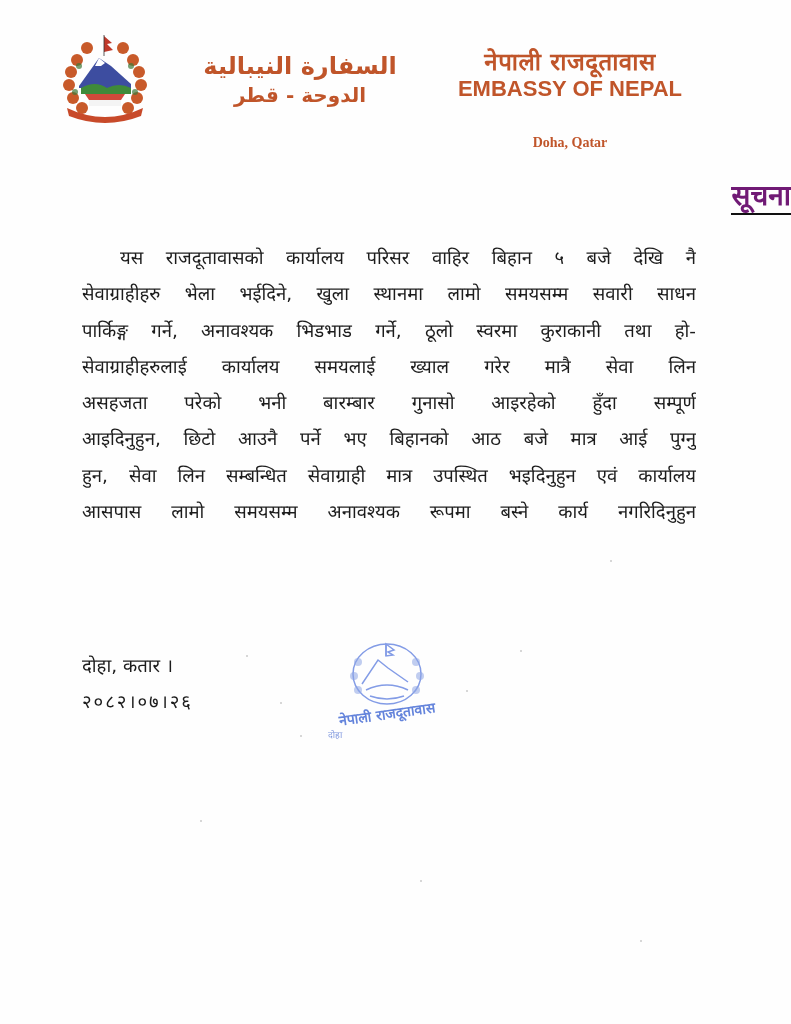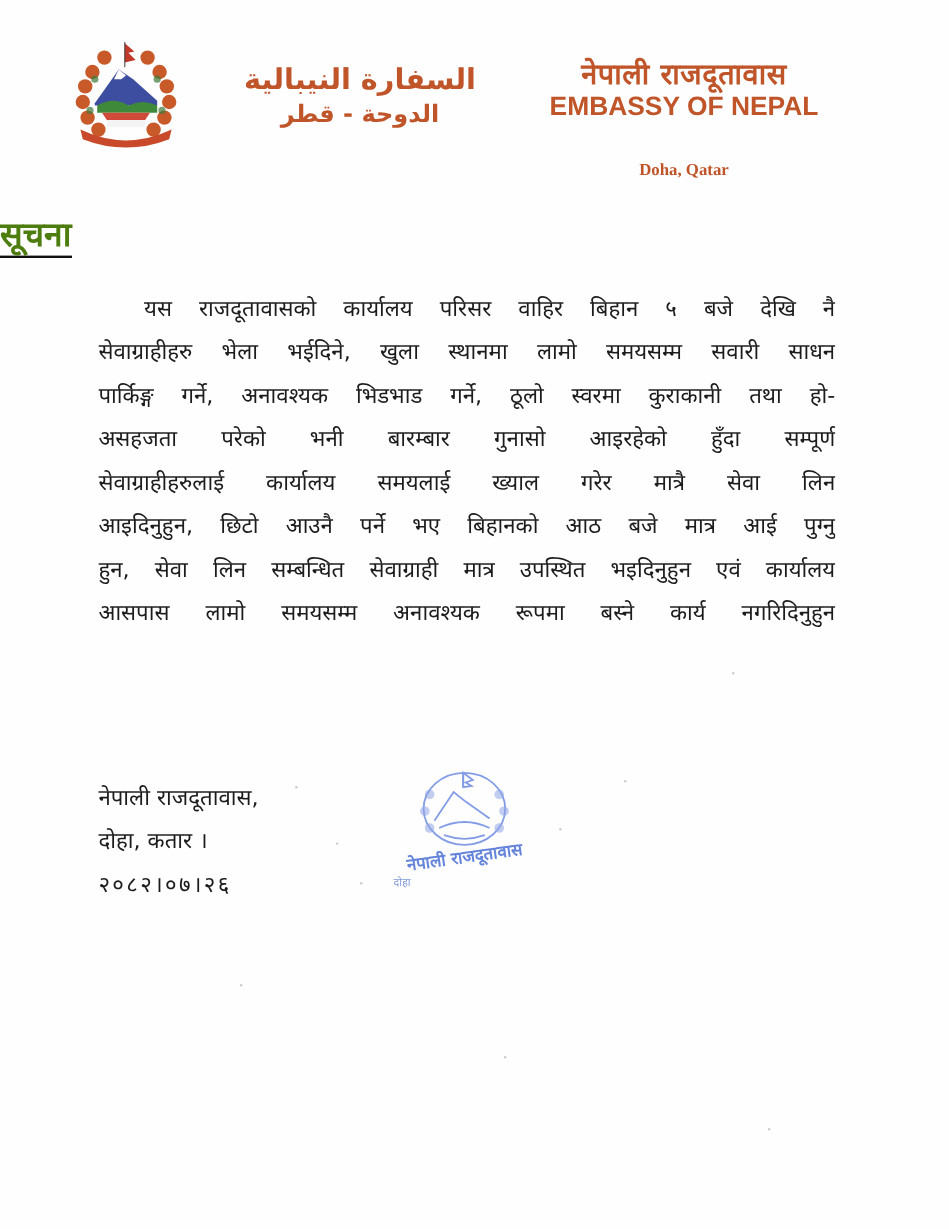--- a/index.html
+++ b/index.html
@@ -77,26 +77,26 @@
       font-size: 14px;
       line-height: 18px;
       margin-top: 32px;
     }
     
     .notice-title {
       position: absolute;
       left: 0;
       width: 791px;
       top: 178px;
-      text-align: left;
+      text-align: right;
       font-family: "DejaVu Sans", sans-serif;
       font-weight: bold;
       font-size: 28px;
       line-height: 36px;
-      color: #4d7c0f;
+      color: #701a75;
     }
     .notice-title span {
       border-bottom: 2px solid #111;
       padding-bottom: 1px;
     }
     
     .notice-body {
       position: absolute;
       left: 82px;
       top: 240px;
@@ -231,29 +231,28 @@
   </div>
 
   <div class="notice-title">
     <span>सूचना</span>
   </div>
 
   <div class="notice-body">
     <div class="body-line first">यस राजदूतावासको कार्यालय परिसर वाहिर बिहान ५ बजे देखि नै</div>
     <div class="body-line">सेवाग्राहीहरु भेला भईदिने, खुला स्थानमा लामो समयसम्म सवारी साधन</div>
     <div class="body-line">पार्किङ्ग गर्ने, अनावश्यक भिडभाड गर्ने, ठूलो स्वरमा कुराकानी तथा हो-</div>
+    <div class="body-line">सेवाग्राहीहरुलाई कार्यालय समयलाई ख्याल गरेर मात्रै सेवा लिन</div>
     <div class="body-line">असहजता परेको भनी बारम्बार गुनासो आइरहेको हुँदा सम्पूर्ण</div>
-    <div class="body-line">सेवाग्राहीहरुलाई कार्यालय समयलाई ख्याल गरेर मात्रै सेवा लिन</div>
     <div class="body-line">आइदिनुहुन, छिटो आउनै पर्ने भए बिहानको आठ बजे मात्र आई पुग्नु</div>
     <div class="body-line">हुन, सेवा लिन सम्बन्धित सेवाग्राही मात्र उपस्थित भइदिनुहुन एवं कार्यालय</div>
     <div class="body-line">आसपास लामो समयसम्म अनावश्यक रूपमा बस्ने कार्य नगरिदिनुहुन</div>
   </div>
 
   <div class="signature">
-    <div class="sig-line">नेपाली राजदूतावास,</div>
     <div class="sig-line">दोहा, कतार ।</div>
     <div class="sig-line date-line">२०८२।०७।२६</div>
   </div>
 
   <div class="stamp">
     <svg width="118" height="80" viewBox="0 0 118 80">
       <g fill="none" stroke="#5577dd" stroke-width="1.5" opacity="0.85">
         <ellipse cx="59" cy="34" rx="34" ry="30"></ellipse>
         <path d="M34,44 L50,20 L60,28 L80,42"></path>
         <path d="M38,50 Q59,40 80,50"></path>

